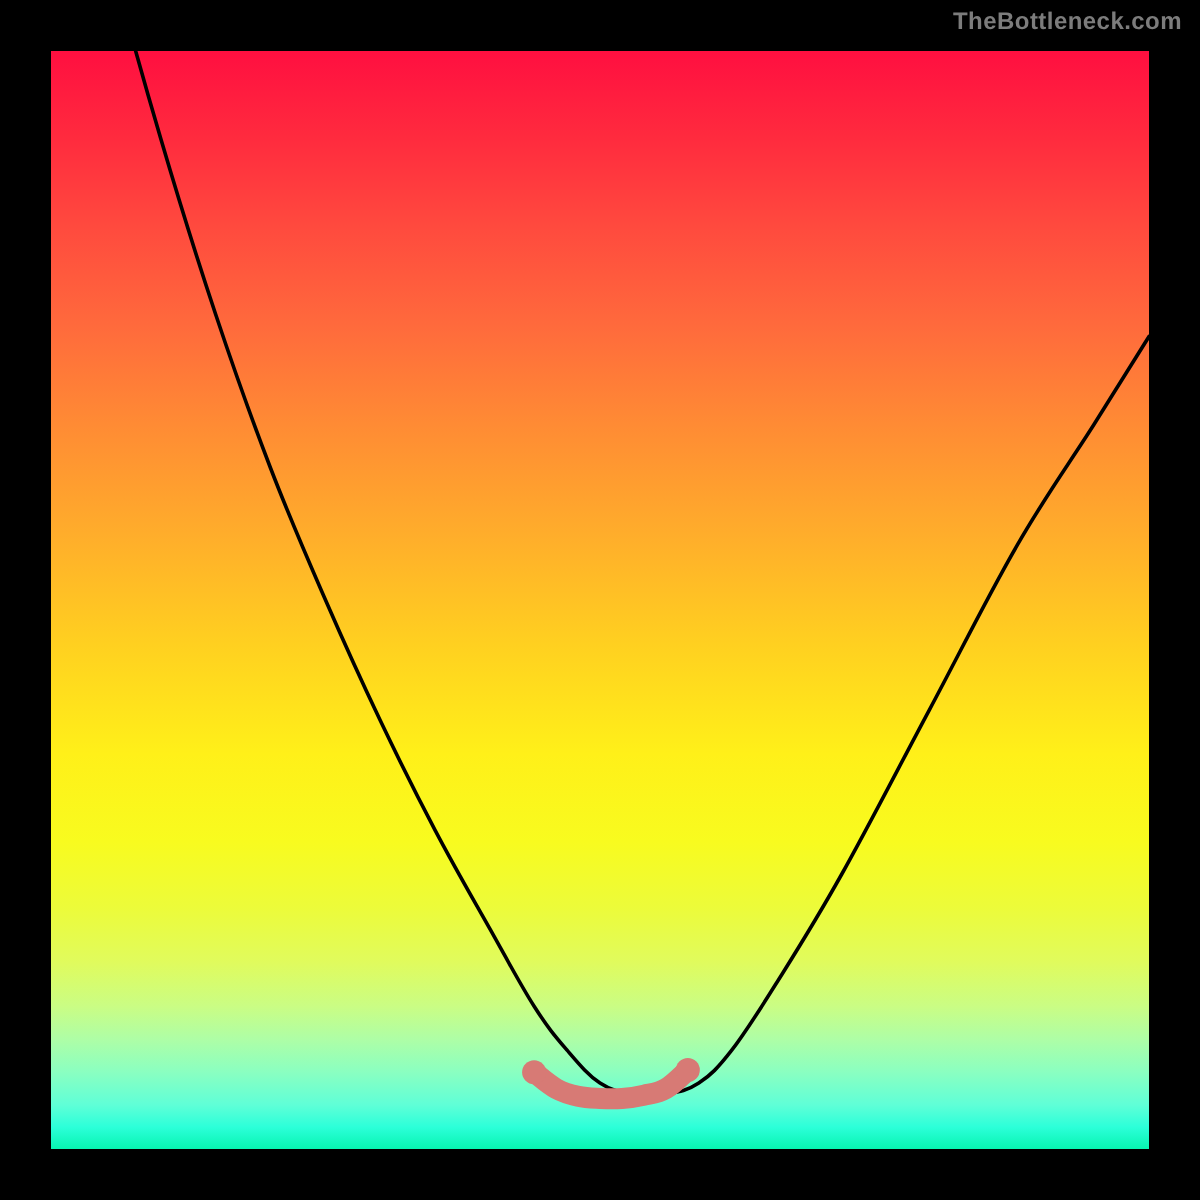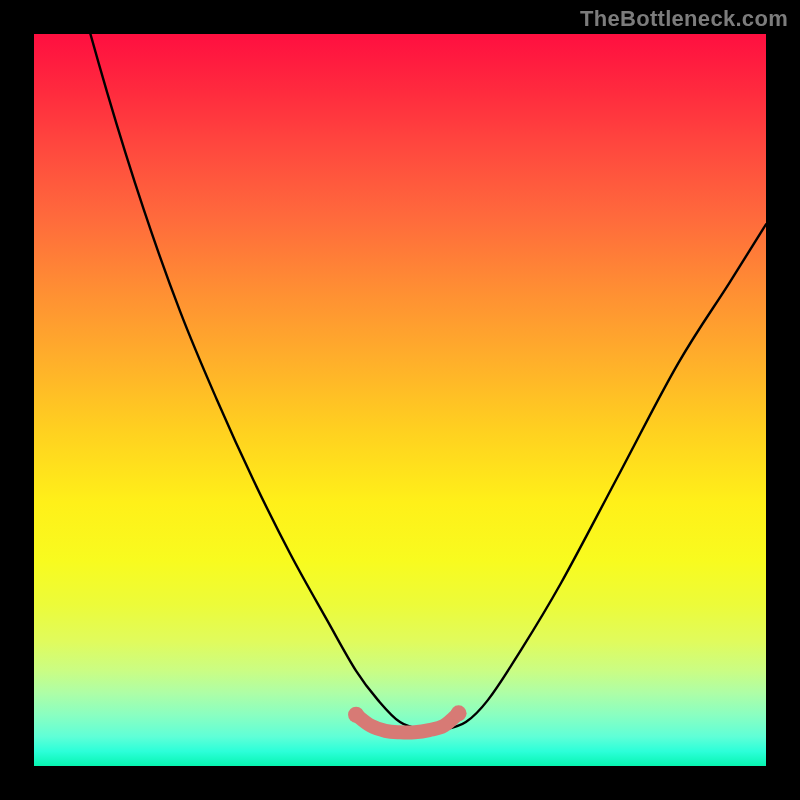--- a/index.html
+++ b/index.html
@@ -17,21 +17,21 @@
     top: 0;
     width: 800px;
     height: 800px;
     background: #000;
   }
   .watermark {
     position: absolute;
     top: 6px;
     right: 12px;
     color: #7c7c7c;
-    font-size: 22px;
+    font-size: 16px;
     font-weight: 600;
     letter-spacing: 0.3px;
     z-index: 30;
     pointer-events: none;
   }
   .plot {
     position: absolute;
     left: 34px;
     top: 34px;
     width: 732px;

